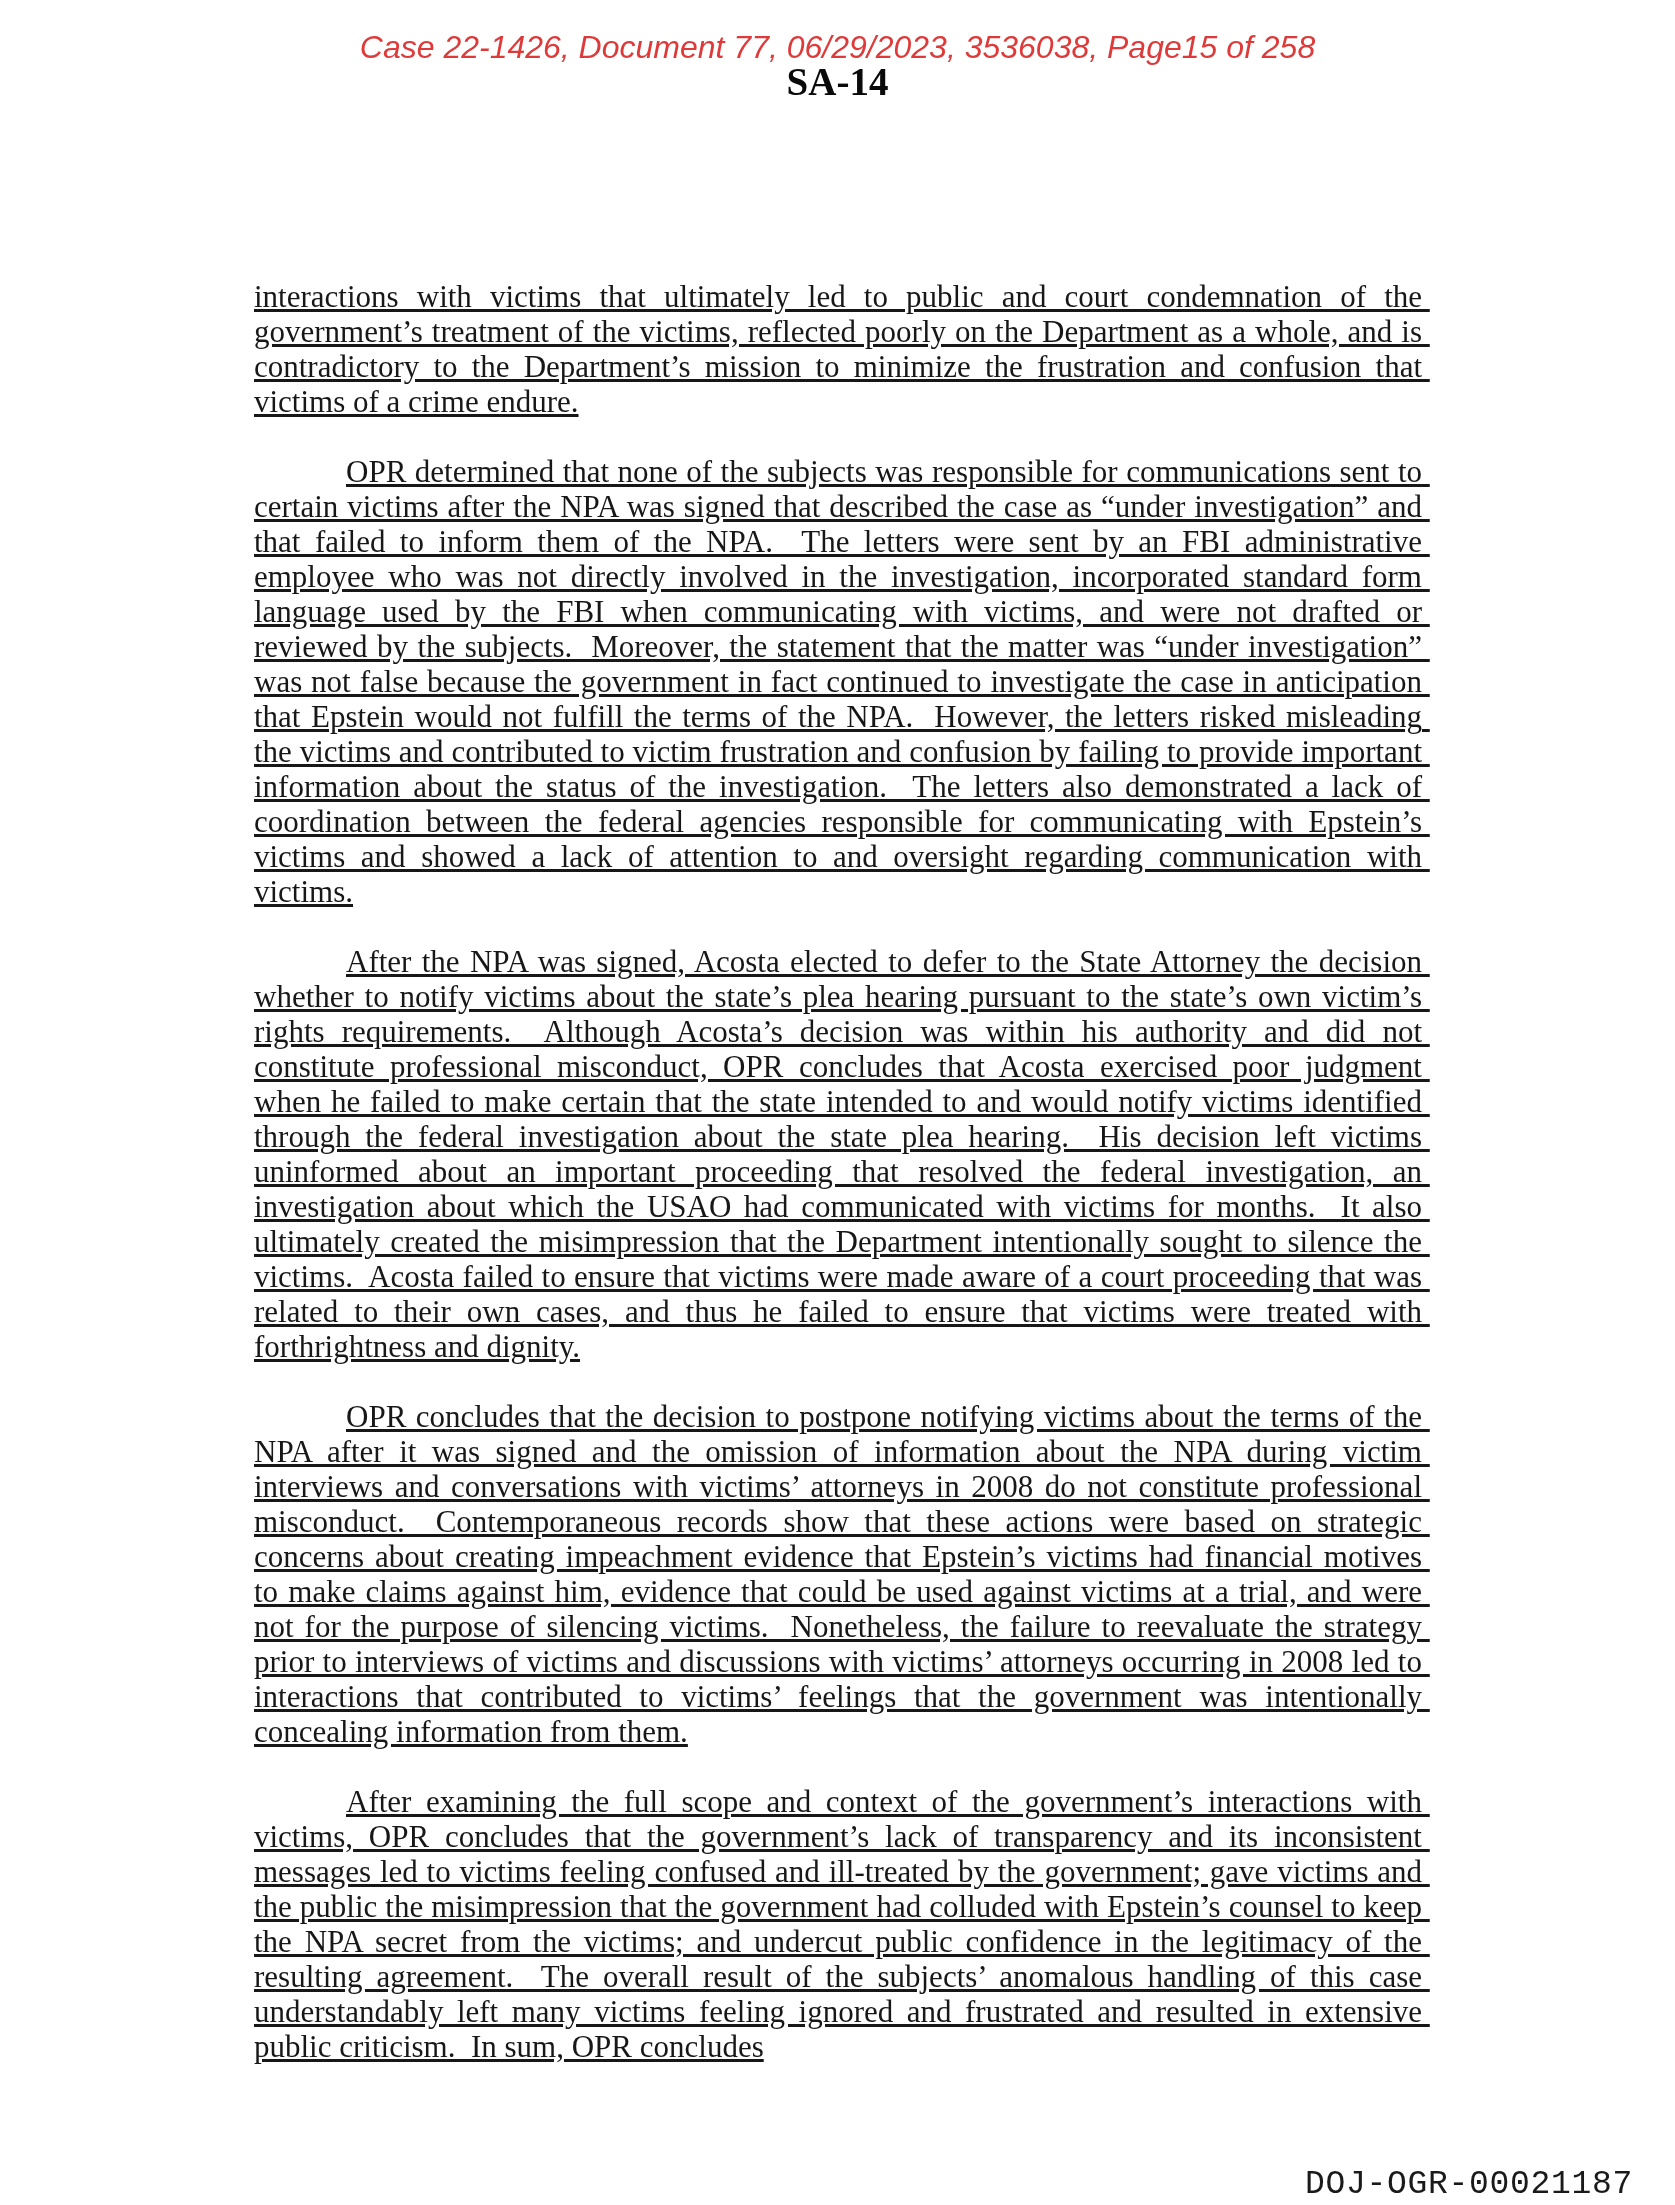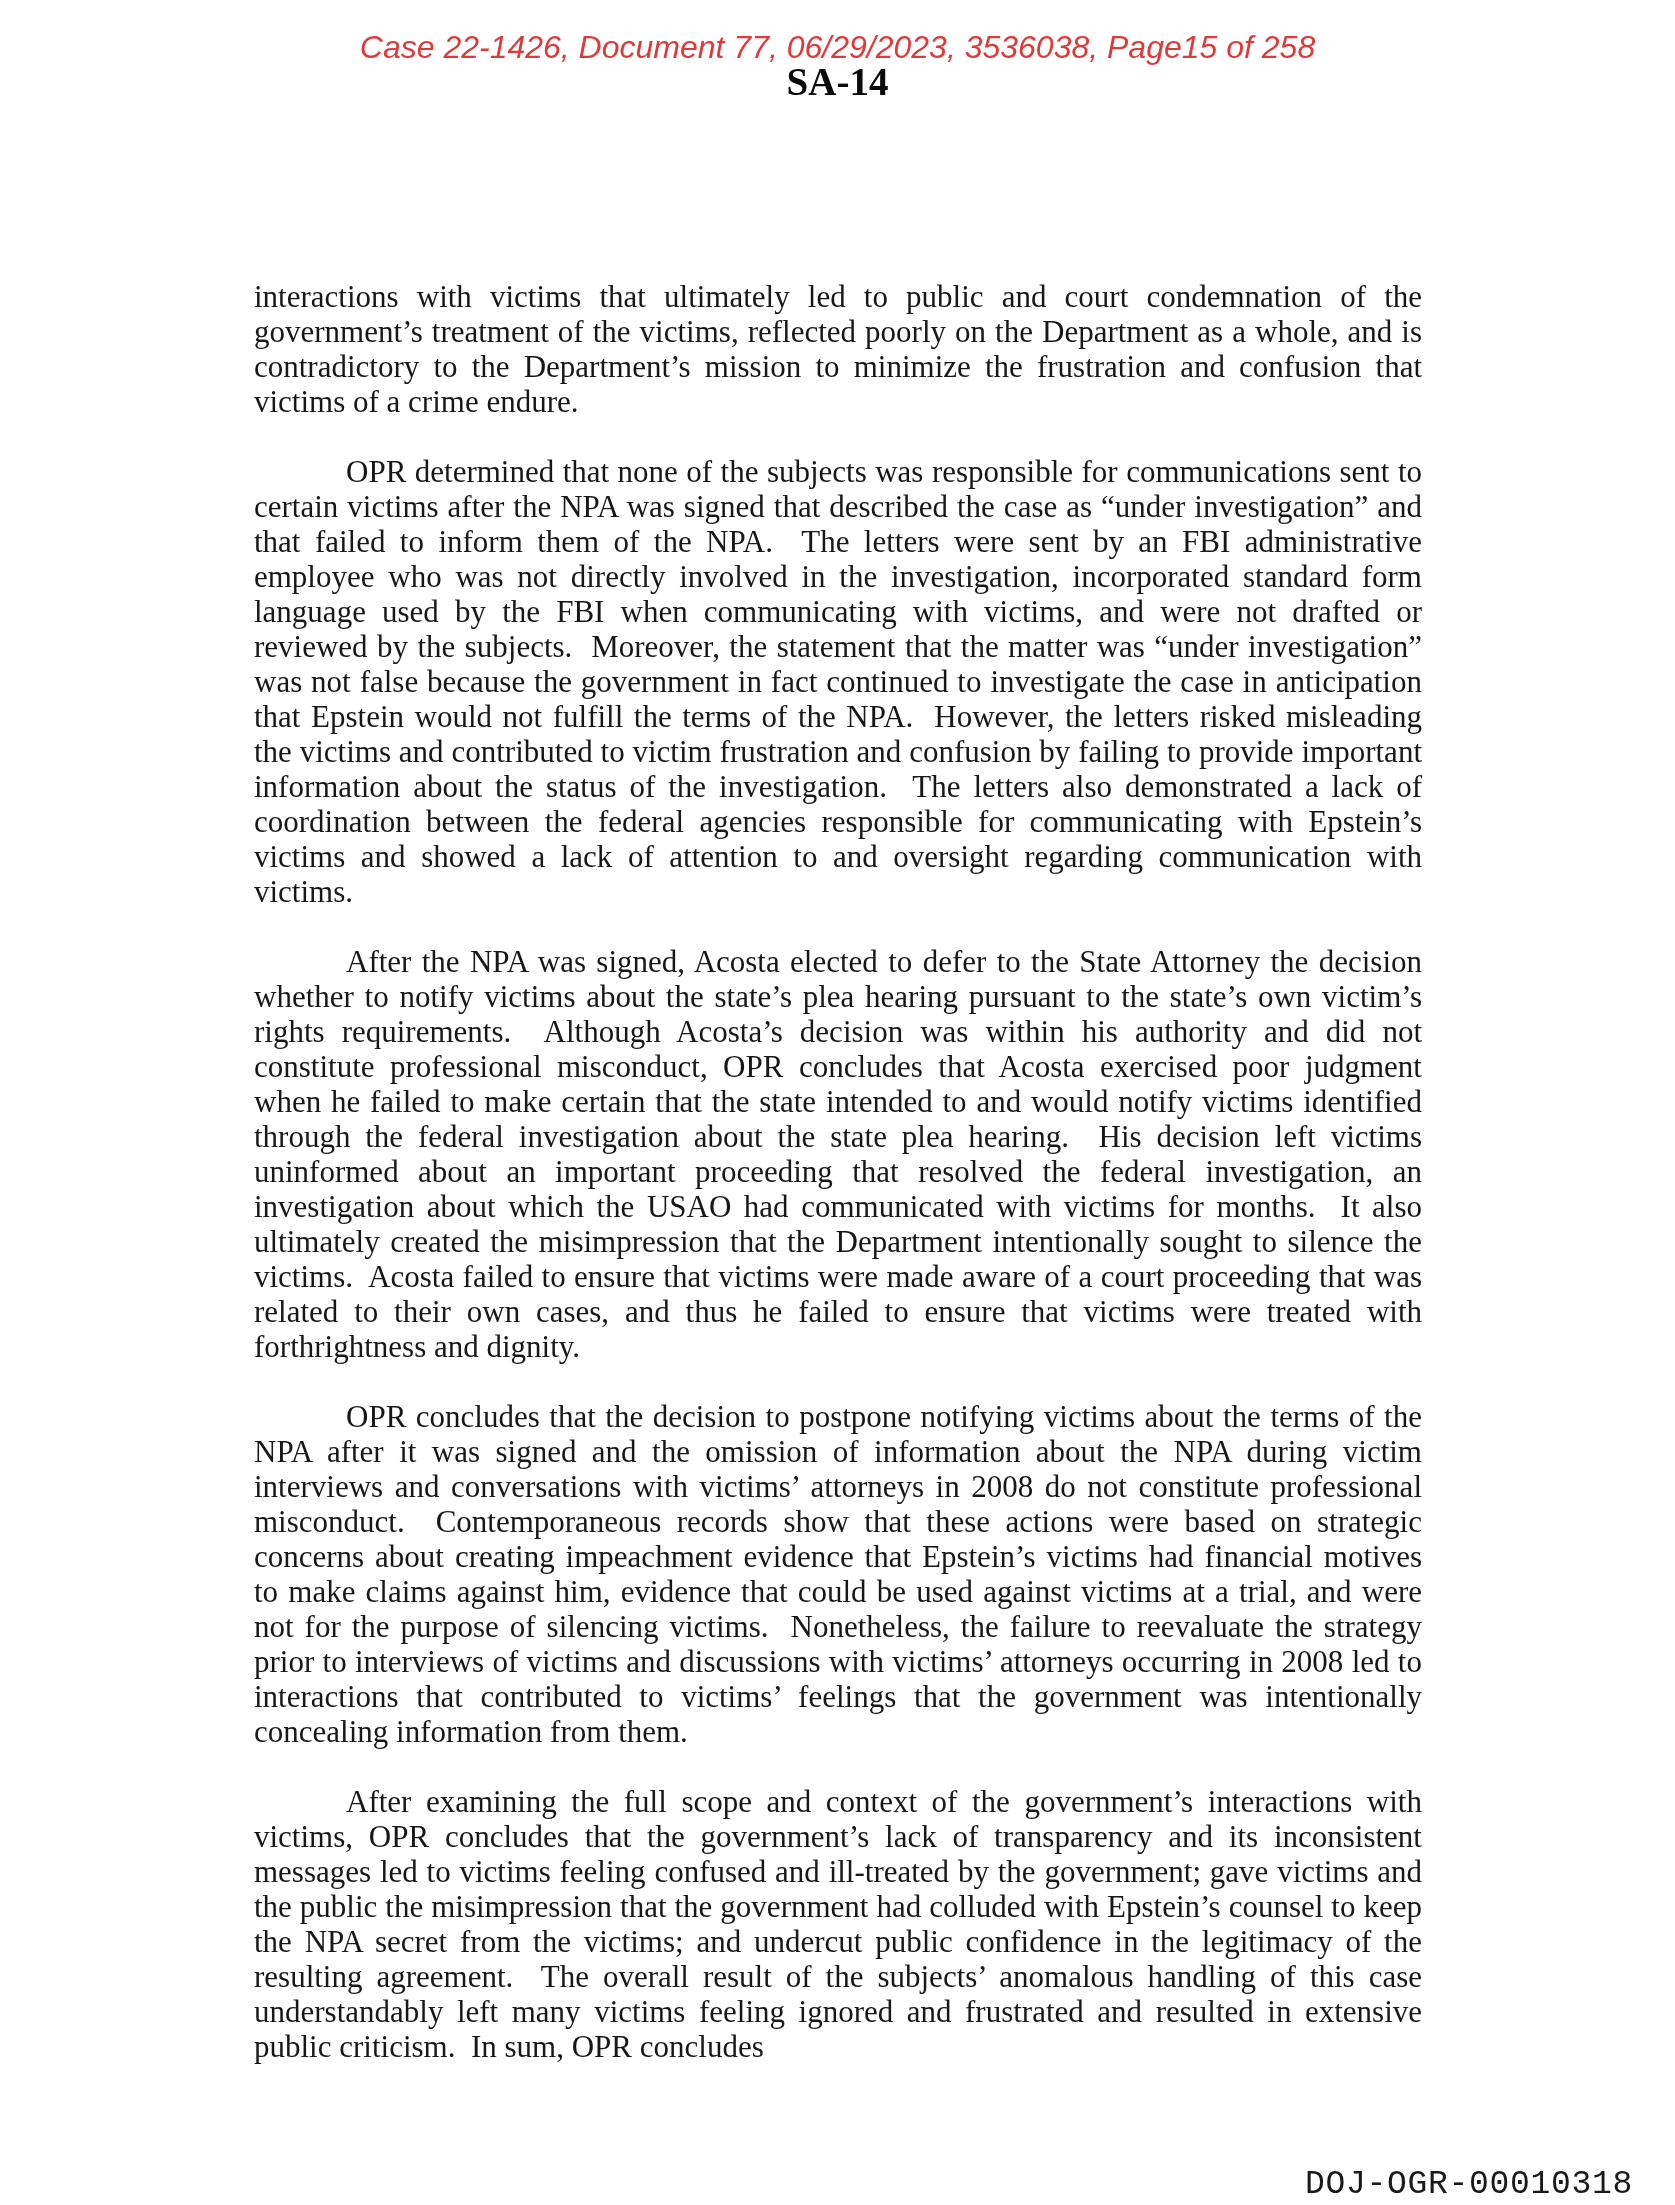--- a/index.html
+++ b/index.html
@@ -60,20 +60,21 @@
     width: 1168px;
     font-size: 31px;
     line-height: 35px;
     text-align: justify;
     color: #171717;
   }
   .content p {
     margin: 0 0 35px 0;
     text-indent: 92px;
     white-space: pre-wrap;
+    text-decoration: underline;
   }
   .content p.no-indent {
     text-indent: 0;
   }
   .page-number {
     position: absolute;
     top: 1910px;
     left: 0;
     width: 100%;
     text-align: center;
@@ -105,16 +106,16 @@
 
   <main class="content">
     <p class="no-indent">interactions with victims that ultimately led to public and court condemnation of the government’s treatment of the victims, reflected poorly on the Department as a whole, and is contradictory to the Department’s mission to minimize the frustration and confusion that victims of a crime endure.</p>
     <p>OPR determined that none of the subjects was responsible for communications sent to certain victims after the NPA was signed that described the case as “under investigation” and that failed to inform them of the NPA.  The letters were sent by an FBI administrative employee who was not directly involved in the investigation, incorporated standard form language used by the FBI when communicating with victims, and were not drafted or reviewed by the subjects.  Moreover, the statement that the matter was “under investigation” was not false because the government in fact continued to investigate the case in anticipation that Epstein would not fulfill the terms of the NPA.  However, the letters risked misleading the victims and contributed to victim frustration and confusion by failing to provide important information about the status of the investigation.  The letters also demonstrated a lack of coordination between the federal agencies responsible for communicating with Epstein’s victims and showed a lack of attention to and oversight regarding communication with victims.</p>
     <p>After the NPA was signed, Acosta elected to defer to the State Attorney the decision whether to notify victims about the state’s plea hearing pursuant to the state’s own victim’s rights requirements.  Although Acosta’s decision was within his authority and did not constitute professional misconduct, OPR concludes that Acosta exercised poor judgment when he failed to make certain that the state intended to and would notify victims identified through the federal investigation about the state plea hearing.  His decision left victims uninformed about an important proceeding that resolved the federal investigation, an investigation about which the USAO had communicated with victims for months.  It also ultimately created the misimpression that the Department intentionally sought to silence the victims.  Acosta failed to ensure that victims were made aware of a court proceeding that was related to their own cases, and thus he failed to ensure that victims were treated with forthrightness and dignity.</p>
     <p>OPR concludes that the decision to postpone notifying victims about the terms of the NPA after it was signed and the omission of information about the NPA during victim interviews and conversations with victims’ attorneys in 2008 do not constitute professional misconduct.  Contemporaneous records show that these actions were based on strategic concerns about creating impeachment evidence that Epstein’s victims had financial motives to make claims against him, evidence that could be used against victims at a trial, and were not for the purpose of silencing victims.  Nonetheless, the failure to reevaluate the strategy prior to interviews of victims and discussions with victims’ attorneys occurring in 2008 led to interactions that contributed to victims’ feelings that the government was intentionally concealing information from them.</p>
     <p>After examining the full scope and context of the government’s interactions with victims, OPR concludes that the government’s lack of transparency and its inconsistent messages led to victims feeling confused and ill-treated by the government; gave victims and the public the misimpression that the government had colluded with Epstein’s counsel to keep the NPA secret from the victims; and undercut public confidence in the legitimacy of the resulting agreement.  The overall result of the subjects’ anomalous handling of this case understandably left many victims feeling ignored and frustrated and resulted in extensive public criticism.  In sum, OPR concludes</p>
   </main>
 
 
-  <div class="bates-number">DOJ-OGR-00010318</div>
+  <div class="bates-number">DOJ-OGR-00021187</div>
 
 </div>
 
 
 </body></html>

